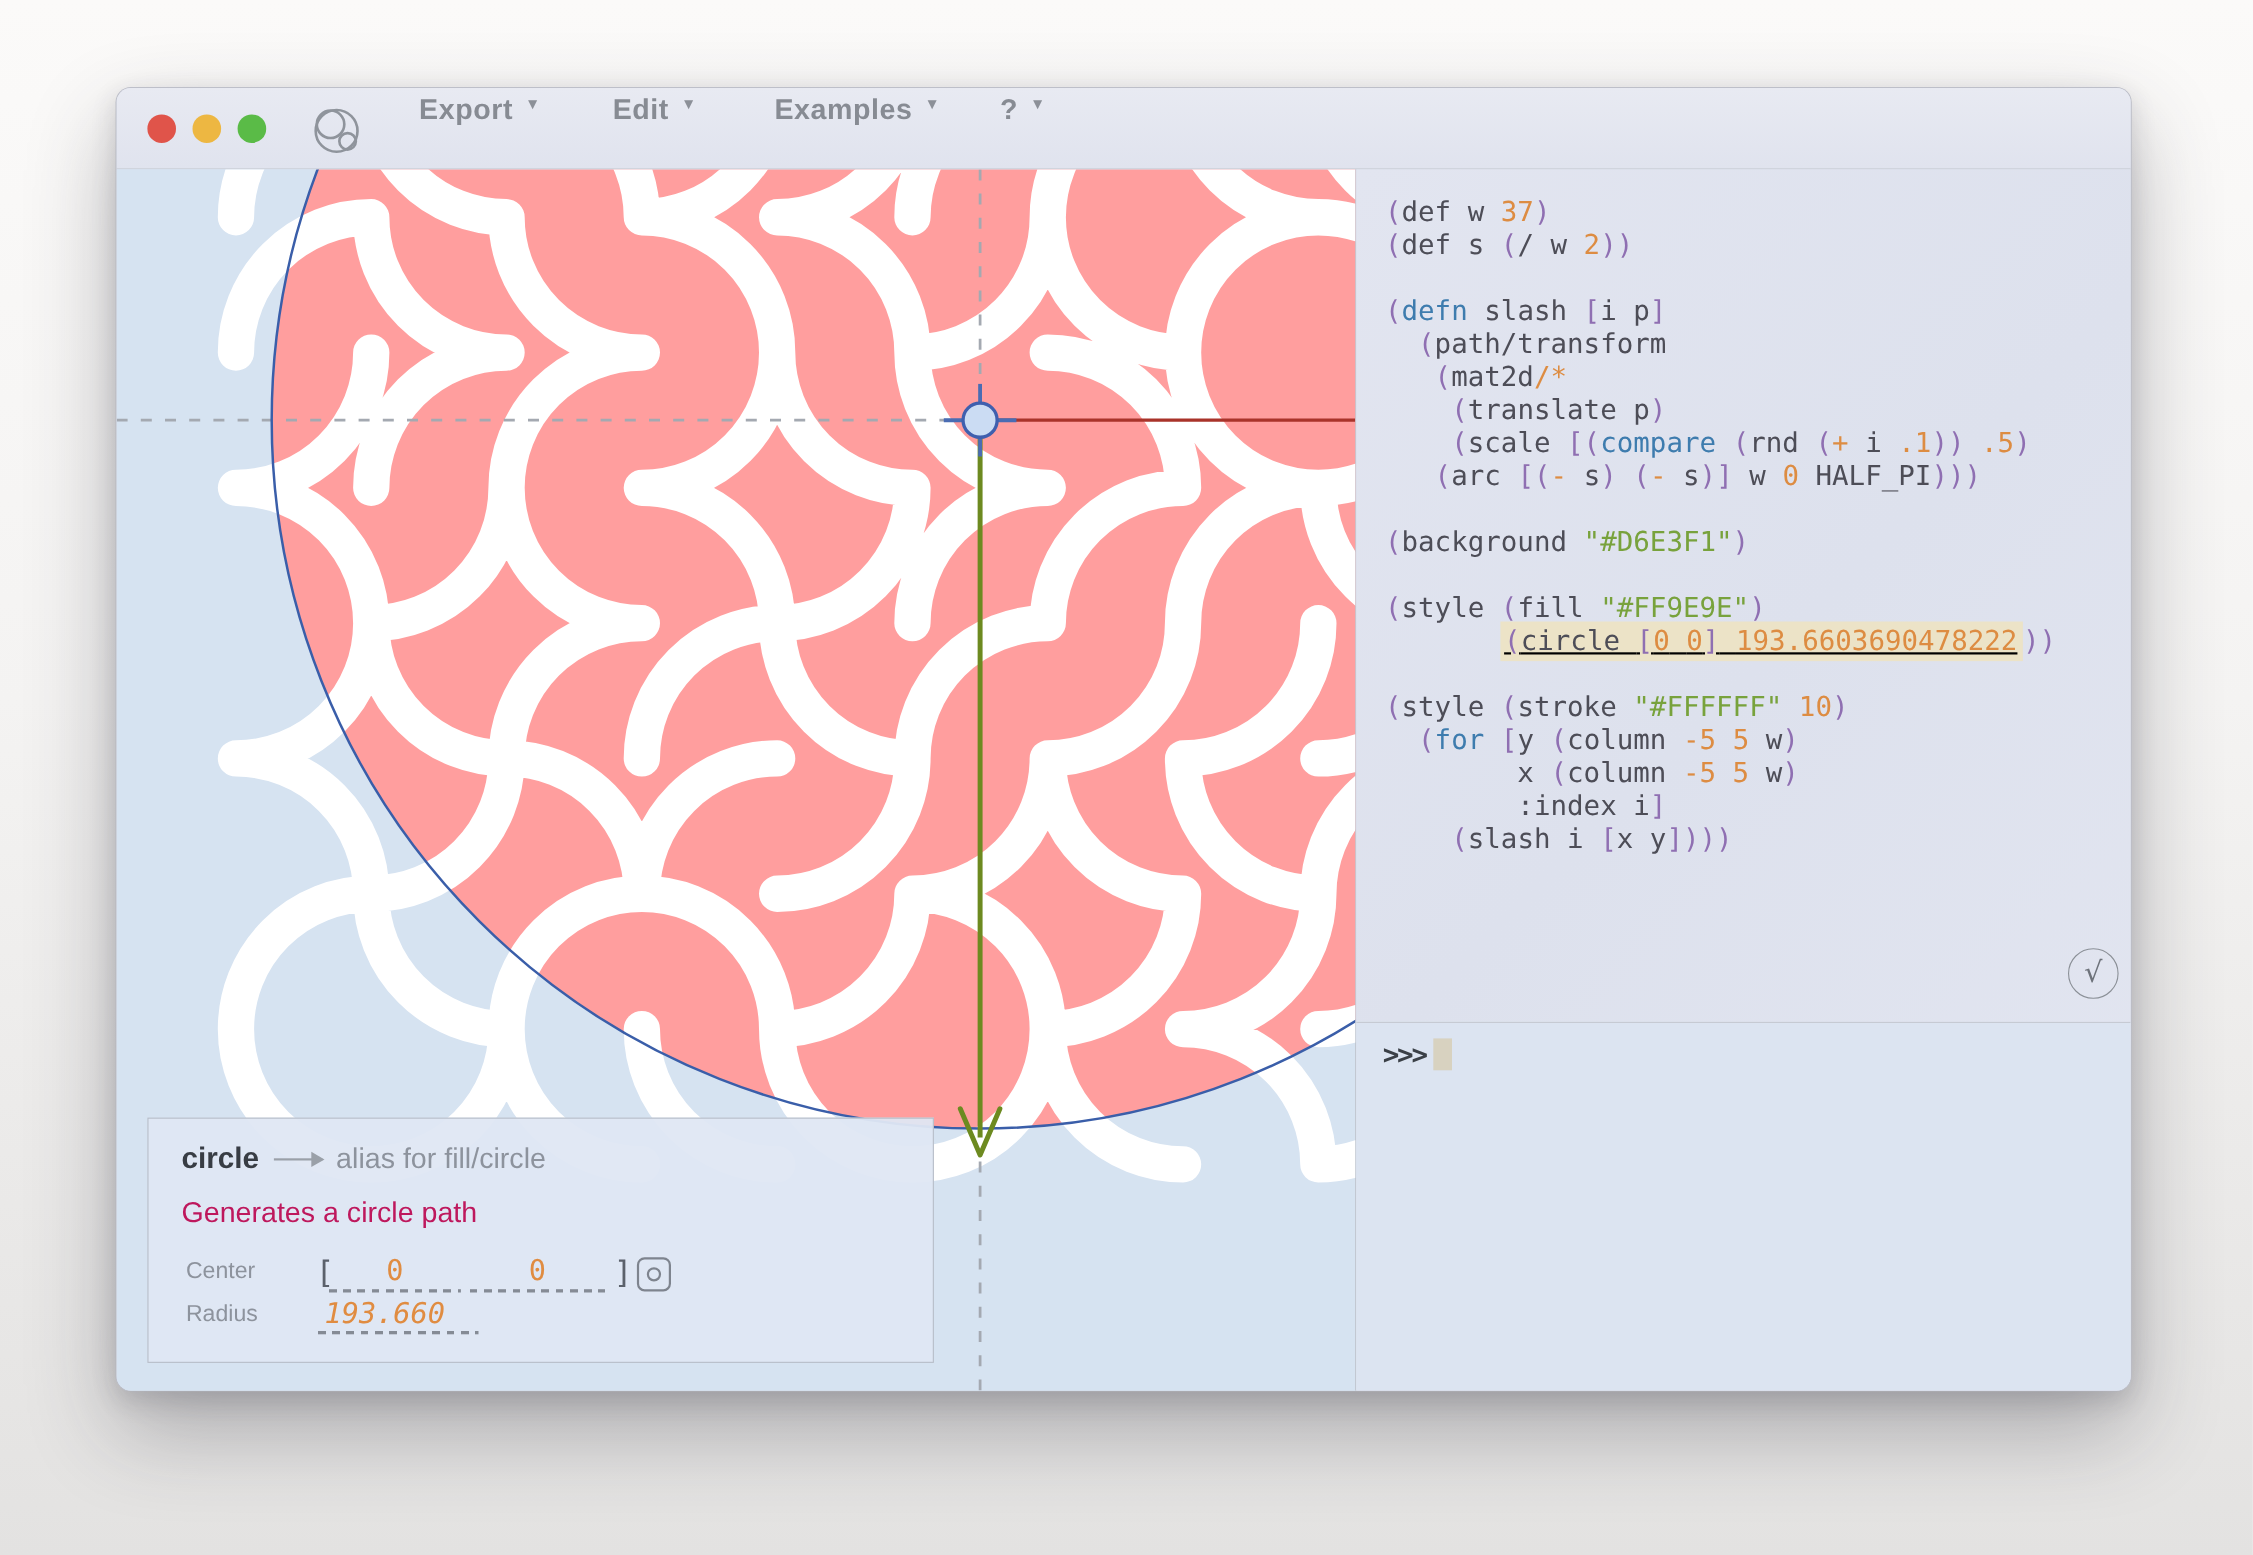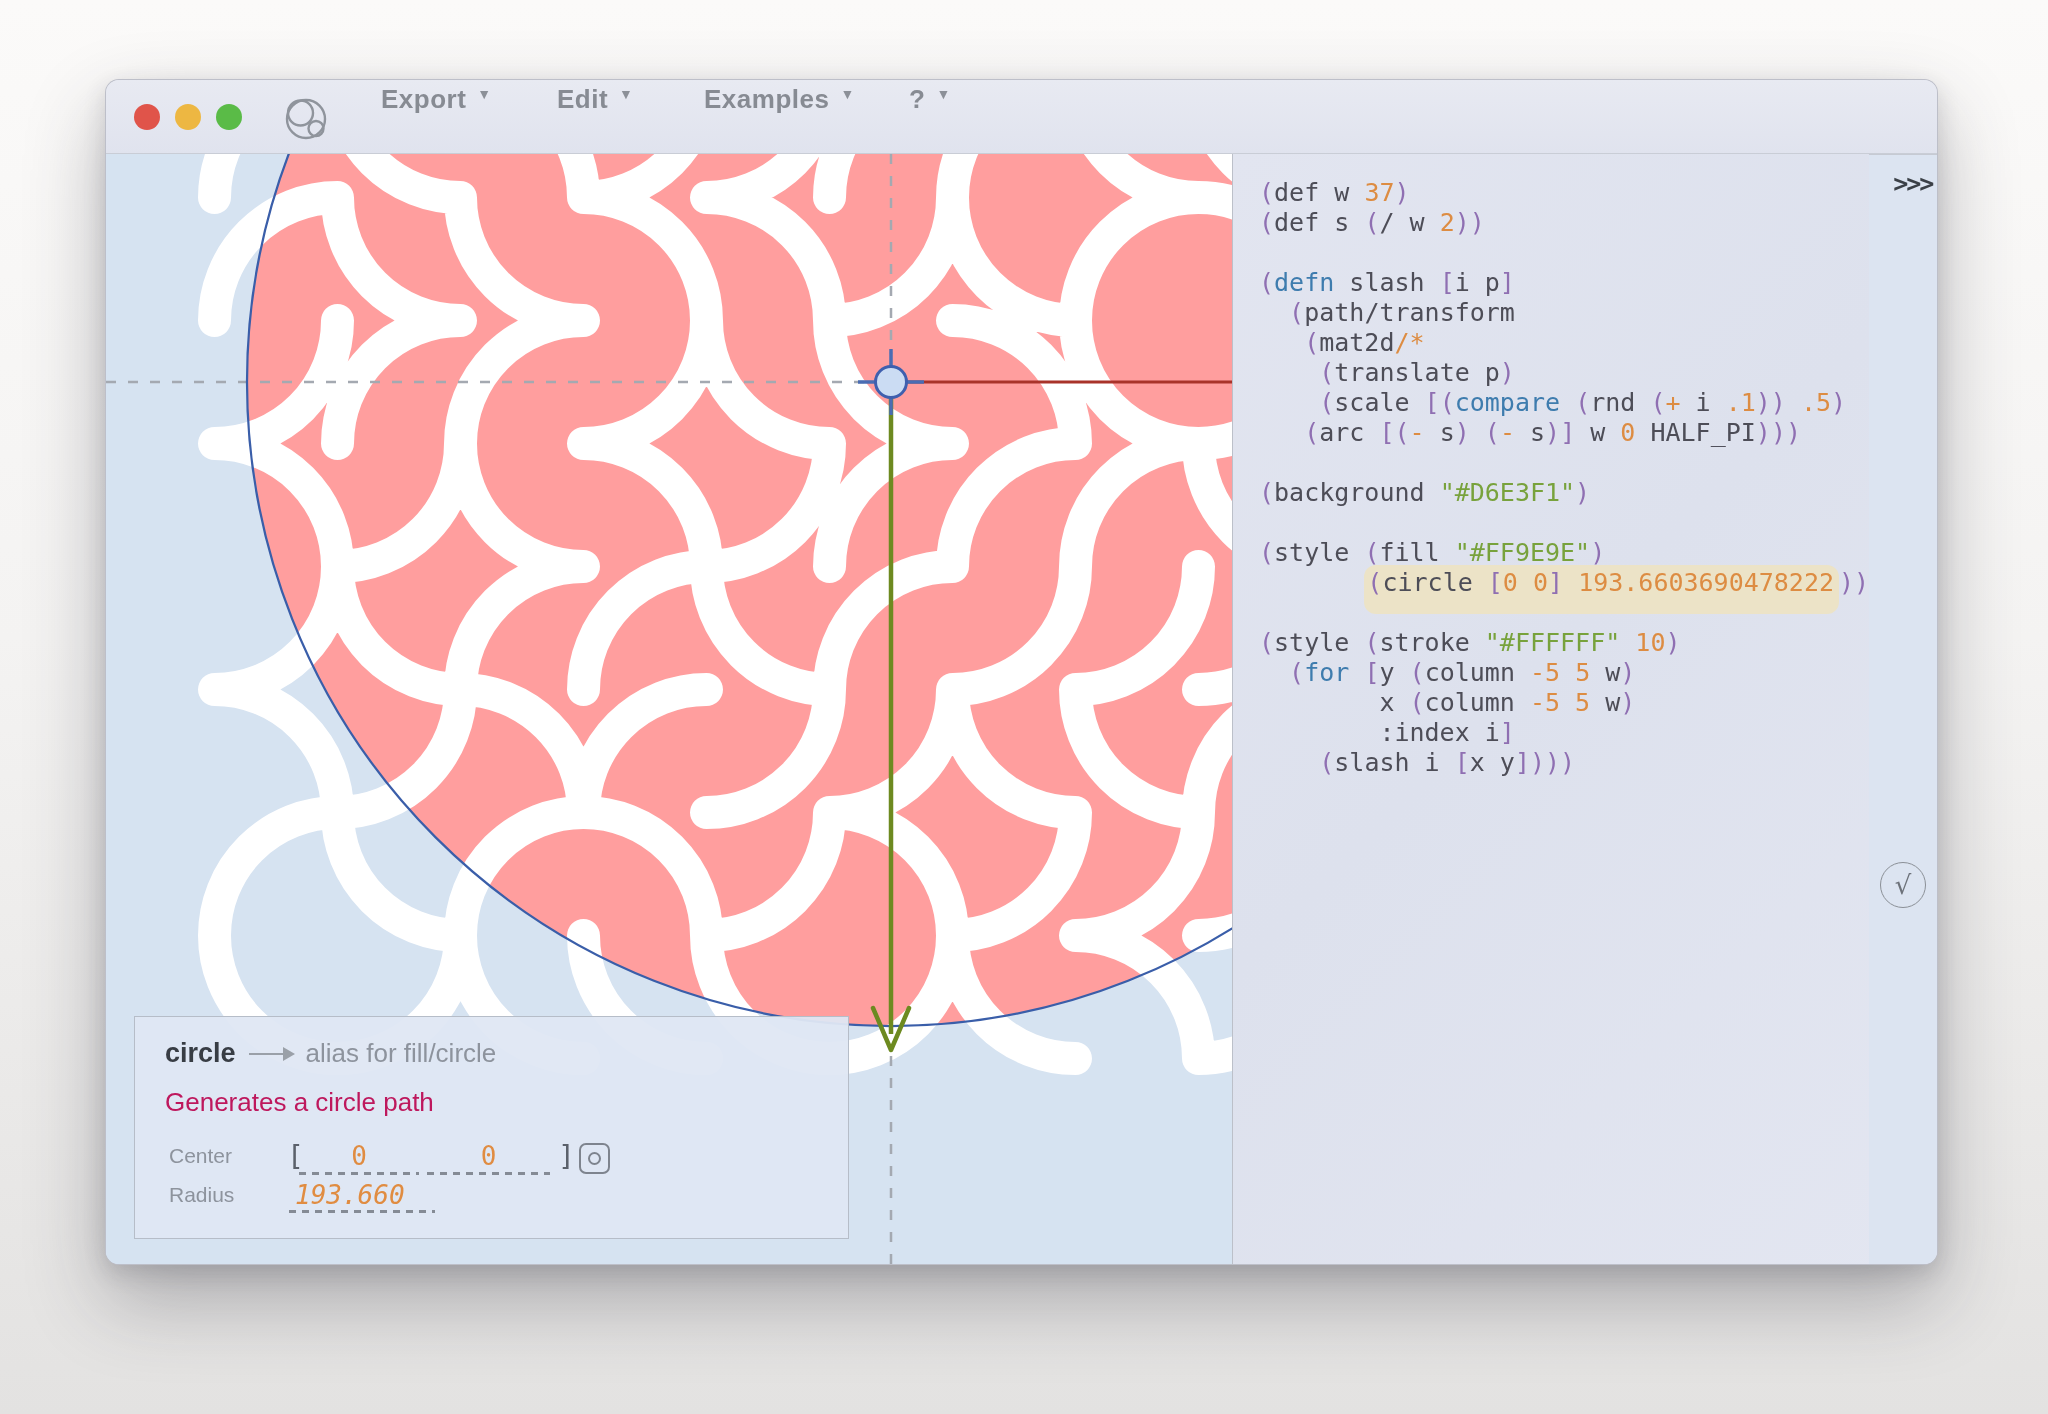--- a/index.html
+++ b/index.html
@@ -62,33 +62,33 @@
   .tt-field.left-al { text-align:left; padding-left:6px;font-style:italic; }
   .dash-underline { position:absolute; height:3px;
      background:repeating-linear-gradient(90deg,#858b95 0 7px,transparent 7px 13px); }
   .vec-btn {
     position:absolute; left:444px; top:126px; width:31px; height:31px;
     border:2px solid #7e848e; border-radius:7px; background:transparent;
     display:flex; align-items:center; justify-content:center; cursor:pointer;
   }
   .vec-btn i { width:13px; height:13px; border:2px solid #7e848e; border-radius:50%; display:block; }
   
-  .rightpanel { position:relative; width:706px; height:1112px; display:flex; flex-direction:row;
+  .rightpanel { position:relative; width:706px; height:1112px; display:flex; flex-direction:column;
     background:linear-gradient(135deg,#e2e5f0 0%,#dde1ed 45%,#e3e6f1 100%); }
   .editor { position:relative; height:775px; padding:24px 0 0 26px; cursor:text; }
   .code-line {
     font-family:"DejaVu Sans Mono", monospace; font-size:25px; line-height:30px;
     white-space:pre; height:30px;
   }
   .tk-p { color:#8f6fb2; }
   .tk-s { color:#4d4d57; }
   .tk-k { color:#3e7cae; }
   .tk-n { color:#dd8c42; }
   .tk-g { color:#78a23c; }
-  .hl { background:#ece3c7; border-radius:12px; padding:3px 5px 17px 3px; }
+  .hl { background:#ece3c7; border-radius:0; padding:3px 5px 4px 3px;text-decoration:underline; }
   .run-btn {
     position:absolute; left:647px; top:708px; width:46px; height:46px; border-radius:50%;
     border:1.5px solid #8b9097; background:transparent; color:#6d727a; font-size:26px;
     display:flex; align-items:center; justify-content:center; cursor:pointer;
     font-family:"DejaVu Sans", sans-serif;
   }
   .repl {
     flex:1; border-top:1.5px solid #c6cad3; background:#dce4f1;
     padding:14px 0 0 24px; cursor:text;
   }

